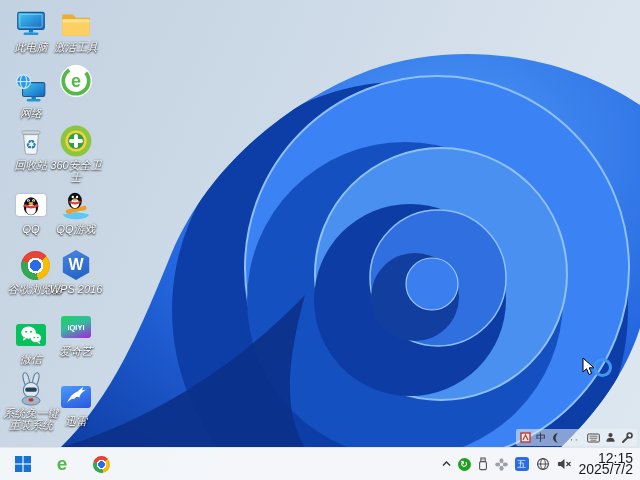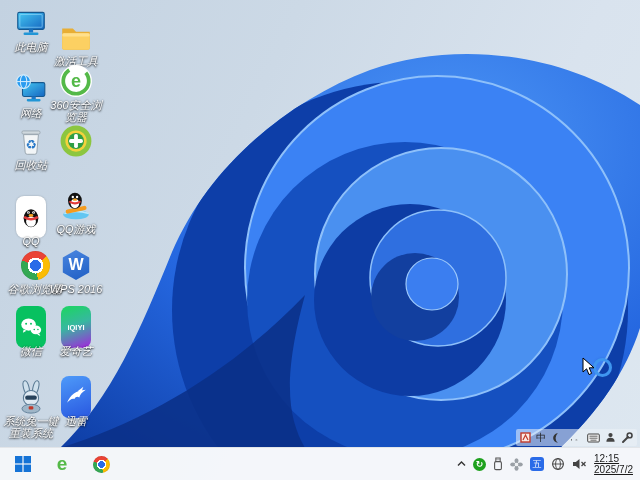--- a/index.html
+++ b/index.html
@@ -11,21 +11,21 @@
   
   .wallpaper{position:absolute;inset:0;z-index:0;}
   
   .icon-cell{position:absolute;width:62px;text-align:center;cursor:default;z-index:3;}
   .icon-img{width:34px;height:34px;margin:0 auto;display:flex;align-items:center;justify-content:center;}
   .icon-label{
     font-size:11px;line-height:12px;color:#fff;margin-top:1px;word-break:break-all;
     text-shadow:0 1px 2px rgba(0,0,0,.85),0 0 2px rgba(0,0,0,.5);
     font-style:italic;
   }
-  .rsq{border-radius:8px;width:30px;height:42px;display:flex;align-items:center;justify-content:center;}
+  .rsq{border-radius:3px;width:30px;height:22px;display:flex;align-items:center;justify-content:center;}
   .chrome-ball{
     width:29px;height:29px;border-radius:50%;
     background:
       radial-gradient(circle at 50% 50%, #2a6be8 0 5.5px, #fff 5.5px 8px, rgba(0,0,0,0) 8px),
       conic-gradient(from -70deg, #ea4335 0 33.3%, #fbbc05 0 66.6%, #34a853 0 100%);
     box-shadow:inset 0 0 1px rgba(0,0,0,.35);
   }
   .wps-hex{
     width:30px;height:30px;display:flex;align-items:center;justify-content:center;
     background:linear-gradient(160deg,#4a86e0,#1f5ec4);
@@ -47,21 +47,21 @@
   .taskbar{
     position:absolute;left:0;right:0;bottom:0;height:32px;z-index:5;
     background:rgba(245,247,250,.96);border-top:1px solid #e2e5e9;
   }
   .tb-left{position:absolute;left:12px;top:0;height:32px;display:flex;align-items:center;gap:17px;}
   .tb-btn{width:22px;height:22px;display:flex;align-items:center;justify-content:center;border-radius:4px;}
   .tb-right{position:absolute;right:5px;top:0;height:32px;display:flex;align-items:center;gap:7px;}
   .tray-ic{display:flex;align-items:center;justify-content:center;height:16px;}
   .green-ball{width:13px;height:13px;border-radius:50%;background:#1ea11e;color:#fff;font-size:9px;line-height:13px;text-align:center;font-weight:bold;}
   .wubi{width:14px;height:14px;border-radius:3px;background:#2a6be8;color:#fff;font-size:9px;line-height:14px;text-align:center;}
-  .clock{text-align:left;font-size:10px;line-height:11.5px;color:#1b1b1b;padding-right:2px;text-decoration:underline;}
+  .clock{text-align:right;font-size:14px;line-height:11.5px;color:#1b1b1b;padding-right:2px;}
   .e360{color:#54b948;font-weight:bold;}
   .e360.big{font-size:19px;}
   
   .touch-ring{
     position:absolute;left:593px;top:358px;width:13px;height:13px;border-radius:50%;
     border:3.5px solid #3f96f0;z-index:7;box-shadow:0 0 2px rgba(30,90,180,.4);
   }
   .cursor{position:absolute;left:582px;top:357px;z-index:8;}
 </style>
 </head>
@@ -105,21 +105,21 @@
         </defs>
       <rect x="3.5" y="6" width="25" height="16" rx="1.5" fill="url(#scr)" stroke="#16588f" stroke-width="1"></rect>
       <rect x="5.5" y="8" width="21" height="12" rx="1" fill="none" stroke="#9fe2ff" stroke-width="1" opacity=".55"></rect>
       <rect x="14" y="22" width="4" height="3" fill="#1b77c9"></rect>
       <rect x="9" y="25" width="14" height="2.4" rx="1" fill="#2196d6"></rect>
     </svg>
   </div>
   <div class="icon-label">此电脑</div>
 </div>
 
-<div class="icon-cell" style="left:45px;top:20px;text-align:center;">
+<div class="icon-cell" style="left:45px;top:6px;text-align:center;">
   <div class="icon-img">
     <svg width="34" height="34" viewBox="0 0 32 32">
       <path d="M3,8 h10 l3,3 h13 v15 a2,2 0 0 1 -2,2 H5 a2,2 0 0 1 -2,-2 Z" fill="#e8ae35"></path>
       <rect x="3" y="12.5" width="26" height="15.5" rx="2" fill="#fcd062"></rect>
       <rect x="3" y="12.5" width="26" height="3" rx="1.5" fill="#ffe08c"></rect>
     </svg>
   </div>
   <div class="icon-label">激活工具</div>
 </div>
 
@@ -138,21 +138,20 @@
 </div>
 
 <div class="icon-cell" style="left:45px;top:64px;">
   <div class="icon-img">
     <svg width="34" height="34" viewBox="0 0 32 32">
       <circle cx="16" cy="16" r="15" fill="#fff"></circle>
       <circle cx="16" cy="16" r="12" fill="none" stroke="#54b948" stroke-width="3.5" stroke-dasharray="58 18" transform="rotate(-40 16 16)"></circle>
       <text x="16" y="22" text-anchor="middle" font-size="17" font-weight="bold" fill="#54b948" font-family="Liberation Sans, sans-serif">e</text>
     </svg>
   </div>
-  <div class="icon-label">360安全浏览器</div>
 </div>
 
 <div class="icon-cell" style="left:0px;top:124px;">
   <div class="icon-img">
     <svg width="34" height="34" viewBox="0 0 32 32">
       <rect x="7.5" y="6.5" width="17" height="3" rx="1.2" fill="#cfd8de" stroke="#97a4ad" stroke-width=".8"></rect>
       <path d="M9,10 L23,10 L21.5,26.5 a2,2 0 0 1 -2,2 h-7 a2,2 0 0 1 -2,-2 Z" fill="#f2f5f7" stroke="#97a4ad" stroke-width=".9"></path>
       <text x="16" y="23.5" text-anchor="middle" font-size="12" fill="#2979c8" font-family="DejaVu Sans, sans-serif">♻</text>
     </svg>
   </div>
@@ -162,23 +161,24 @@
 <div class="icon-cell" style="left:45px;top:124px;">
   <div class="icon-img">
     <svg width="34" height="34" viewBox="0 0 32 32">
       <circle cx="16" cy="16" r="14.5" fill="#8cc63f"></circle>
       <circle cx="16" cy="16" r="10" fill="#f4d23c"></circle>
       <circle cx="16" cy="16" r="7.5" fill="#2f9e44"></circle>
       <rect x="14.2" y="9.5" width="3.6" height="13" rx="1.6" fill="#fff"></rect>
       <rect x="9.5" y="14.2" width="13" height="3.6" rx="1.6" fill="#fff"></rect>
     </svg>
   </div>
-</div>
-
-<div class="icon-cell" style="left:0px;top:200px;">
+  <div class="icon-label">360安全卫士</div>
+</div>
+
+<div class="icon-cell" style="left:0px;top:188px;">
   <div class="icon-img">
     <div class="rsq qq-sq">
       <svg width="26" height="26" viewBox="0 0 32 32">
         <ellipse cx="16" cy="17.5" rx="9" ry="11" fill="#111"></ellipse>
         <ellipse cx="16" cy="21.5" rx="6" ry="6.5" fill="#fff"></ellipse>
         <circle cx="12.8" cy="10.5" r="1.7" fill="#fff"></circle>
           <circle cx="19.2" cy="10.5" r="1.7" fill="#fff"></circle>
         <circle cx="12.8" cy="10.8" r=".8" fill="#111"></circle>
           <circle cx="19.2" cy="10.8" r=".8" fill="#111"></circle>
         <ellipse cx="16" cy="14" rx="3" ry="1.6" fill="#f6a21d"></ellipse>
@@ -213,21 +213,21 @@
   <div class="icon-label">谷歌浏览器</div>
 </div>
 
 <div class="icon-cell" style="left:45px;top:248px;">
   <div class="icon-img">
     <div class="wps-hex">W</div>
   </div>
   <div class="icon-label">WPS 2016</div>
 </div>
 
-<div class="icon-cell" style="left:0px;top:310px;">
+<div class="icon-cell" style="left:0px;top:318px;">
   <div class="icon-img">
     <div class="rsq wechat-sq">
       <svg width="26" height="26" viewBox="0 0 32 32">
         <ellipse cx="13" cy="13" rx="9" ry="7.5" fill="#fff"></ellipse>
         <path d="M7,19 L6,23 L10.5,20.5 Z" fill="#fff"></path>
         <circle cx="10" cy="12" r="1.2" fill="#07c160"></circle>
           <circle cx="16" cy="12" r="1.2" fill="#07c160"></circle>
         <ellipse cx="22" cy="19.5" rx="6.5" ry="5.5" fill="#fff"></ellipse>
         <path d="M26,24 L27.5,27 L23.5,25.2 Z" fill="#fff"></path>
         <circle cx="20" cy="19" r="1" fill="#07c160"></circle>
@@ -238,21 +238,21 @@
   <div class="icon-label">微信</div>
 </div>
 
 <div class="icon-cell" style="left:45px;top:310px;">
   <div class="icon-img">
     <div class="rsq iqiyi-sq">iQIYI</div>
   </div>
   <div class="icon-label">爱奇艺</div>
 </div>
 
-<div class="icon-cell" style="left:0px;top:380px;">
+<div class="icon-cell" style="left:0px;top:372px;">
   <div class="icon-img">
     <svg width="34" height="34" viewBox="0 0 32 32">
       <ellipse cx="11.5" cy="7" rx="2.6" ry="6.5" fill="#cfe0ec" stroke="#5a7a94" stroke-width="1" transform="rotate(-14 11.5 7)"></ellipse>
       <ellipse cx="20.5" cy="7" rx="2.6" ry="6.5" fill="#cfe0ec" stroke="#5a7a94" stroke-width="1" transform="rotate(14 20.5 7)"></ellipse>
       <circle cx="16" cy="17" r="7.2" fill="#dfe9f2" stroke="#5a7a94" stroke-width="1"></circle>
       <rect x="10.5" y="14.5" width="11" height="4.2" rx="2.1" fill="#27415a"></rect>
       <ellipse cx="16" cy="27" rx="8.5" ry="4.2" fill="#9fb6c8" stroke="#5a7a94" stroke-width=".8"></ellipse>
       <rect x="13.8" y="24.8" width="4.4" height="3" rx="1" fill="#c0392b"></rect>
     </svg>
   </div>

